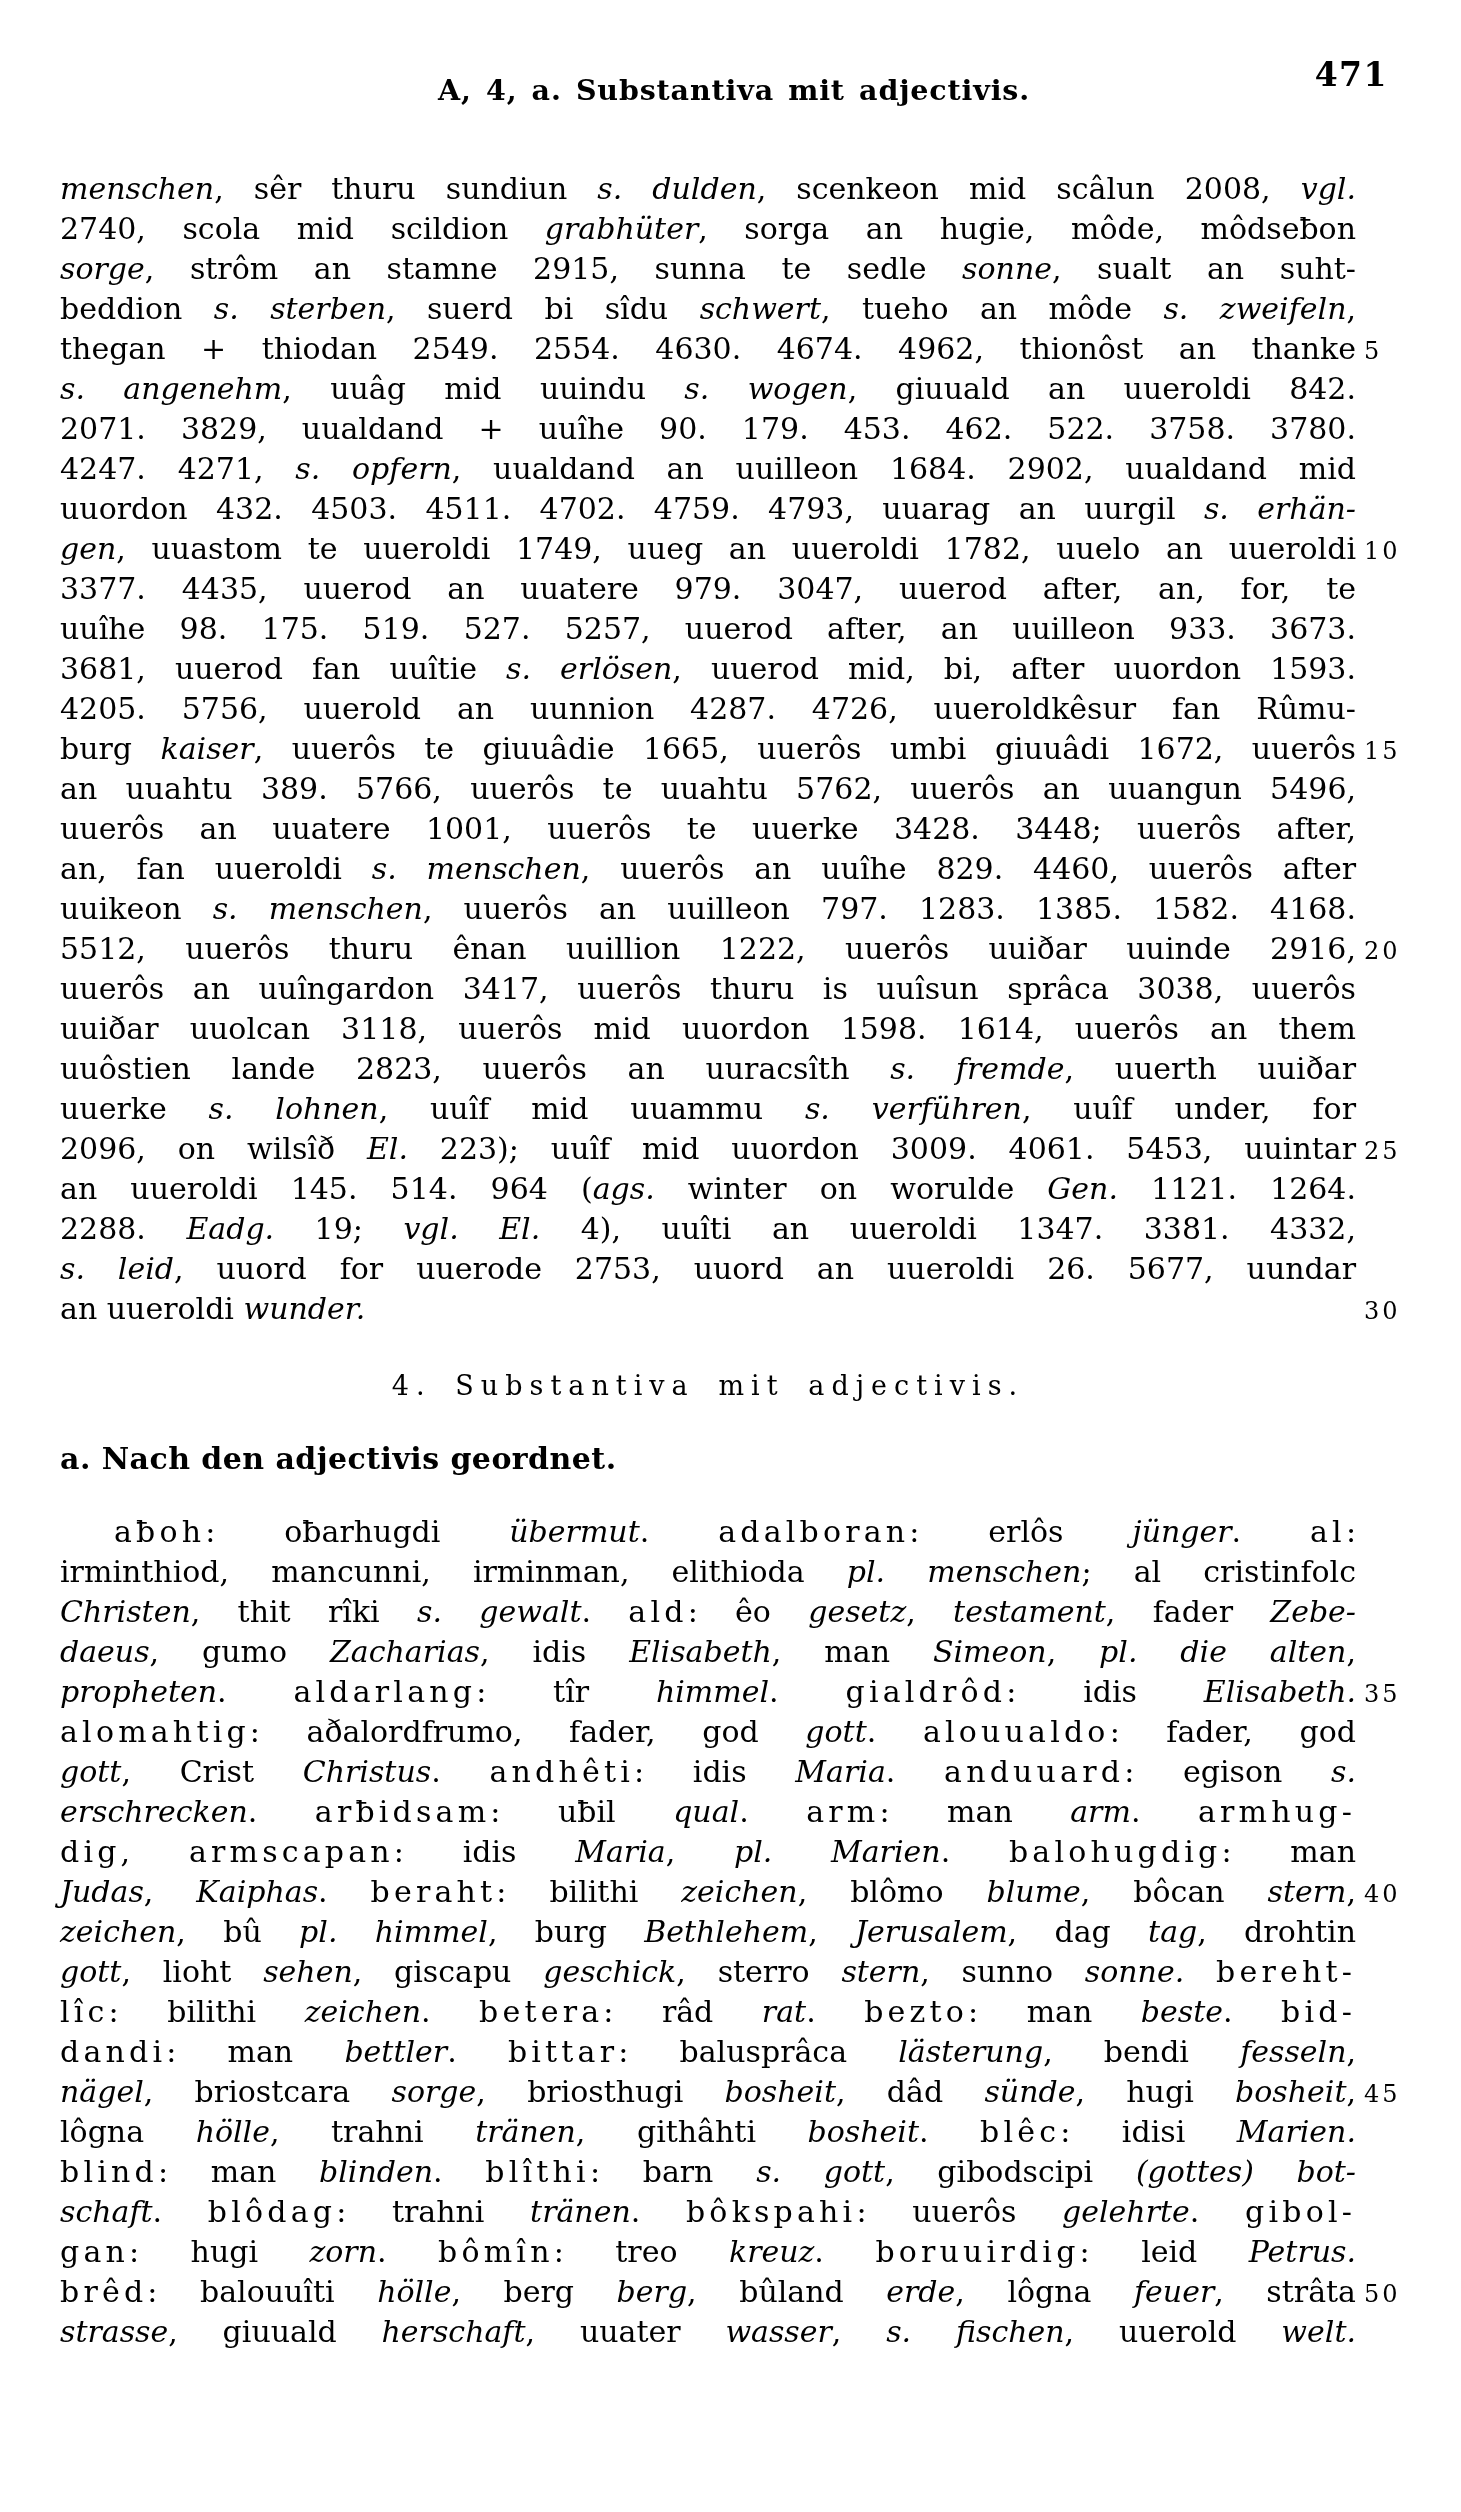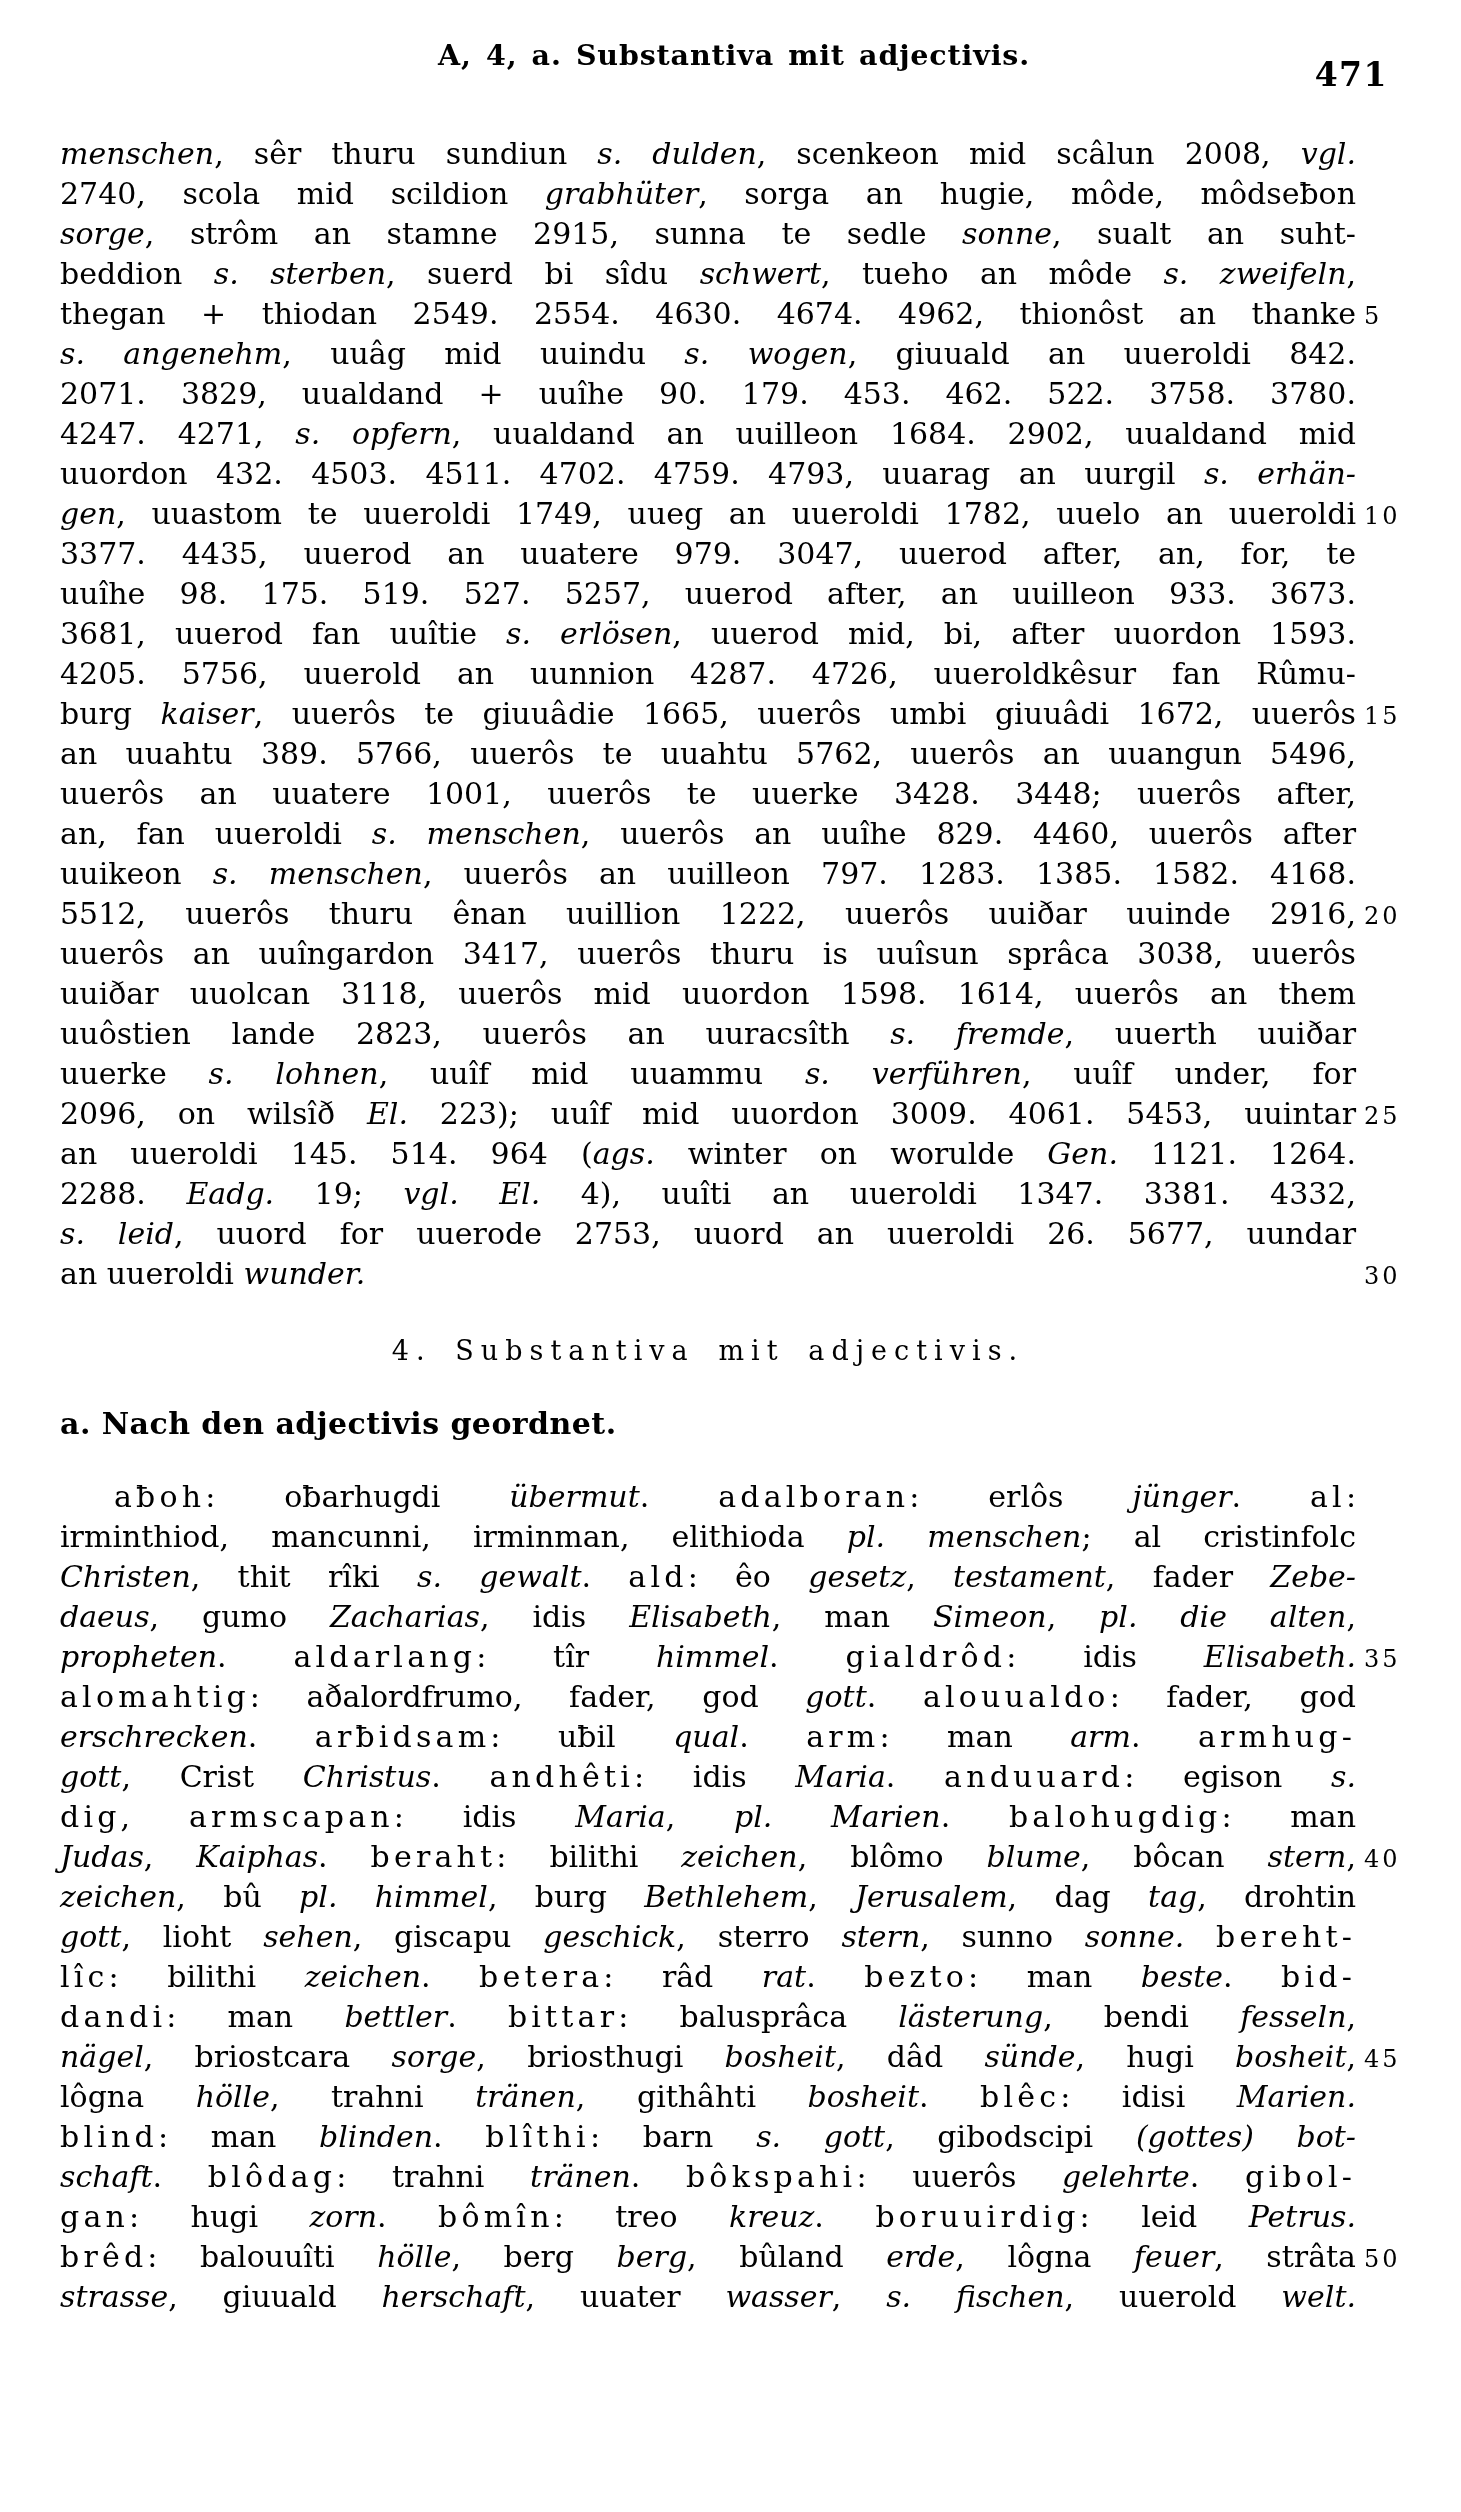--- a/index.html
+++ b/index.html
@@ -9,21 +9,21 @@
     height: 2512px;
     background: #ffffff;
     color: #000000;
     font-family: "DejaVu Serif", serif;
     overflow: hidden;
   }
   .runhead-row {
     position: relative;
     width: 1296px;
     margin: 0 0 0 86px;
-    padding-top: 32px;
+    padding-top: 67px;
   }
   .runhead {
     text-align: center;
     font-weight: bold;
     font-size: 28.5px;
     line-height: 46px;
     letter-spacing: 0.03em;
     word-spacing: 0.12em;
   }
   .pagenum {
@@ -127,22 +127,22 @@
 
     <h3 class="subhead">a. Nach den adjectivis geordnet.</h3>
 
     <div class="para para2">
         <div class="line ind"><span><span class="sp">aƀoh</span><span>: oƀarhugdi </span><span class="it">übermut</span><span>. </span><span class="sp">adalboran</span><span>: erlôs </span><span class="it">jünger</span><span>. </span><span class="sp">al</span><span>:</span></span></div>
         <div class="line"><span><span>irminthiod, mancunni, irminman, elithioda </span><span class="it">pl. menschen</span><span>; al cristinfolc</span></span></div>
         <div class="line"><span><span class="it">Christen</span><span>, thit rîki </span><span class="it">s. gewalt</span><span>. </span><span class="sp">ald</span><span>: êo </span><span class="it">gesetz</span><span>, </span><span class="it">testament</span><span>, fader </span><span class="it">Zebe-</span></span></div>
         <div class="line"><span><span class="it">daeus</span><span>, gumo </span><span class="it">Zacharias</span><span>, idis </span><span class="it">Elisabeth</span><span>, man </span><span class="it">Simeon</span><span>, </span><span class="it">pl. die alten</span><span>,</span></span></div>
         <div class="line"><span><span class="it">propheten</span><span>. </span><span class="sp">aldarlang</span><span>: tîr </span><span class="it">himmel</span><span>. </span><span class="sp">gialdrôd</span><span>: idis </span><span class="it">Elisabeth.</span></span><span class="mnum">35</span></div>
         <div class="line"><span><span class="sp">alomahtig</span><span>: aðalordfrumo, fader, god </span><span class="it">gott</span><span>. </span><span class="sp">alouualdo</span><span>: fader, god</span></span></div>
+        <div class="line"><span><span class="it">gott</span><span>, Crist </span><span class="it">Christus</span><span>. </span><span class="sp">andhêti</span><span>: idis </span><span class="it">Maria</span><span>. </span><span class="sp">anduuard</span><span>: egison </span><span class="it">s.</span></span></div>
         <div class="line"><span><span class="it">erschrecken</span><span>. </span><span class="sp">arƀidsam</span><span>: uƀil </span><span class="it">qual</span><span>. </span><span class="sp">arm</span><span>: man </span><span class="it">arm</span><span>. </span><span class="sp">armhug-</span></span></div>
-        <div class="line"><span><span class="it">gott</span><span>, Crist </span><span class="it">Christus</span><span>. </span><span class="sp">andhêti</span><span>: idis </span><span class="it">Maria</span><span>. </span><span class="sp">anduuard</span><span>: egison </span><span class="it">s.</span></span></div>
         <div class="line"><span><span class="sp">dig</span><span>, </span><span class="sp">armscapan</span><span>: idis </span><span class="it">Maria</span><span>, </span><span class="it">pl. Marien</span><span>. </span><span class="sp">balohugdig</span><span>: man</span></span></div>
         <div class="line"><span><span class="it">Judas</span><span>, </span><span class="it">Kaiphas</span><span>. </span><span class="sp">beraht</span><span>: bilithi </span><span class="it">zeichen</span><span>, blômo </span><span class="it">blume</span><span>, bôcan </span><span class="it">stern</span><span>,</span></span><span class="mnum">40</span></div>
         <div class="line"><span><span class="it">zeichen</span><span>, bû </span><span class="it">pl. himmel</span><span>, burg </span><span class="it">Bethlehem</span><span>, </span><span class="it">Jerusalem</span><span>, dag </span><span class="it">tag</span><span>, drohtin</span></span></div>
         <div class="line"><span><span class="it">gott</span><span>, lioht </span><span class="it">sehen</span><span>, giscapu </span><span class="it">geschick</span><span>, sterro </span><span class="it">stern</span><span>, sunno </span><span class="it">sonne.</span><span> </span><span class="sp">bereht-</span></span></div>
         <div class="line"><span><span class="sp">lîc</span><span>: bilithi </span><span class="it">zeichen</span><span>. </span><span class="sp">betera</span><span>: râd </span><span class="it">rat</span><span>. </span><span class="sp">bezto</span><span>: man </span><span class="it">beste</span><span>. </span><span class="sp">bid-</span></span></div>
         <div class="line"><span><span class="sp">dandi</span><span>: man </span><span class="it">bettler</span><span>. </span><span class="sp">bittar</span><span>: balusprâca </span><span class="it">lästerung</span><span>, bendi </span><span class="it">fesseln</span><span>,</span></span></div>
         <div class="line"><span><span class="it">nägel</span><span>, briostcara </span><span class="it">sorge</span><span>, briosthugi </span><span class="it">bosheit</span><span>, dâd </span><span class="it">sünde</span><span>, hugi </span><span class="it">bosheit</span><span>,</span></span><span class="mnum">45</span></div>
         <div class="line"><span><span>lôgna </span><span class="it">hölle</span><span>, trahni </span><span class="it">tränen</span><span>, githâhti </span><span class="it">bosheit</span><span>. </span><span class="sp">blêc</span><span>: idisi </span><span class="it">Marien.</span></span></div>
         <div class="line"><span><span class="sp">blind</span><span>: man </span><span class="it">blinden</span><span>. </span><span class="sp">blîthi</span><span>: barn </span><span class="it">s. gott</span><span>, gibodscipi </span><span class="it">(gottes) bot-</span></span></div>
         <div class="line"><span><span class="it">schaft</span><span>. </span><span class="sp">blôdag</span><span>: trahni </span><span class="it">tränen</span><span>. </span><span class="sp">bôkspahi</span><span>: uuerôs </span><span class="it">gelehrte</span><span>. </span><span class="sp">gibol-</span></span></div>

